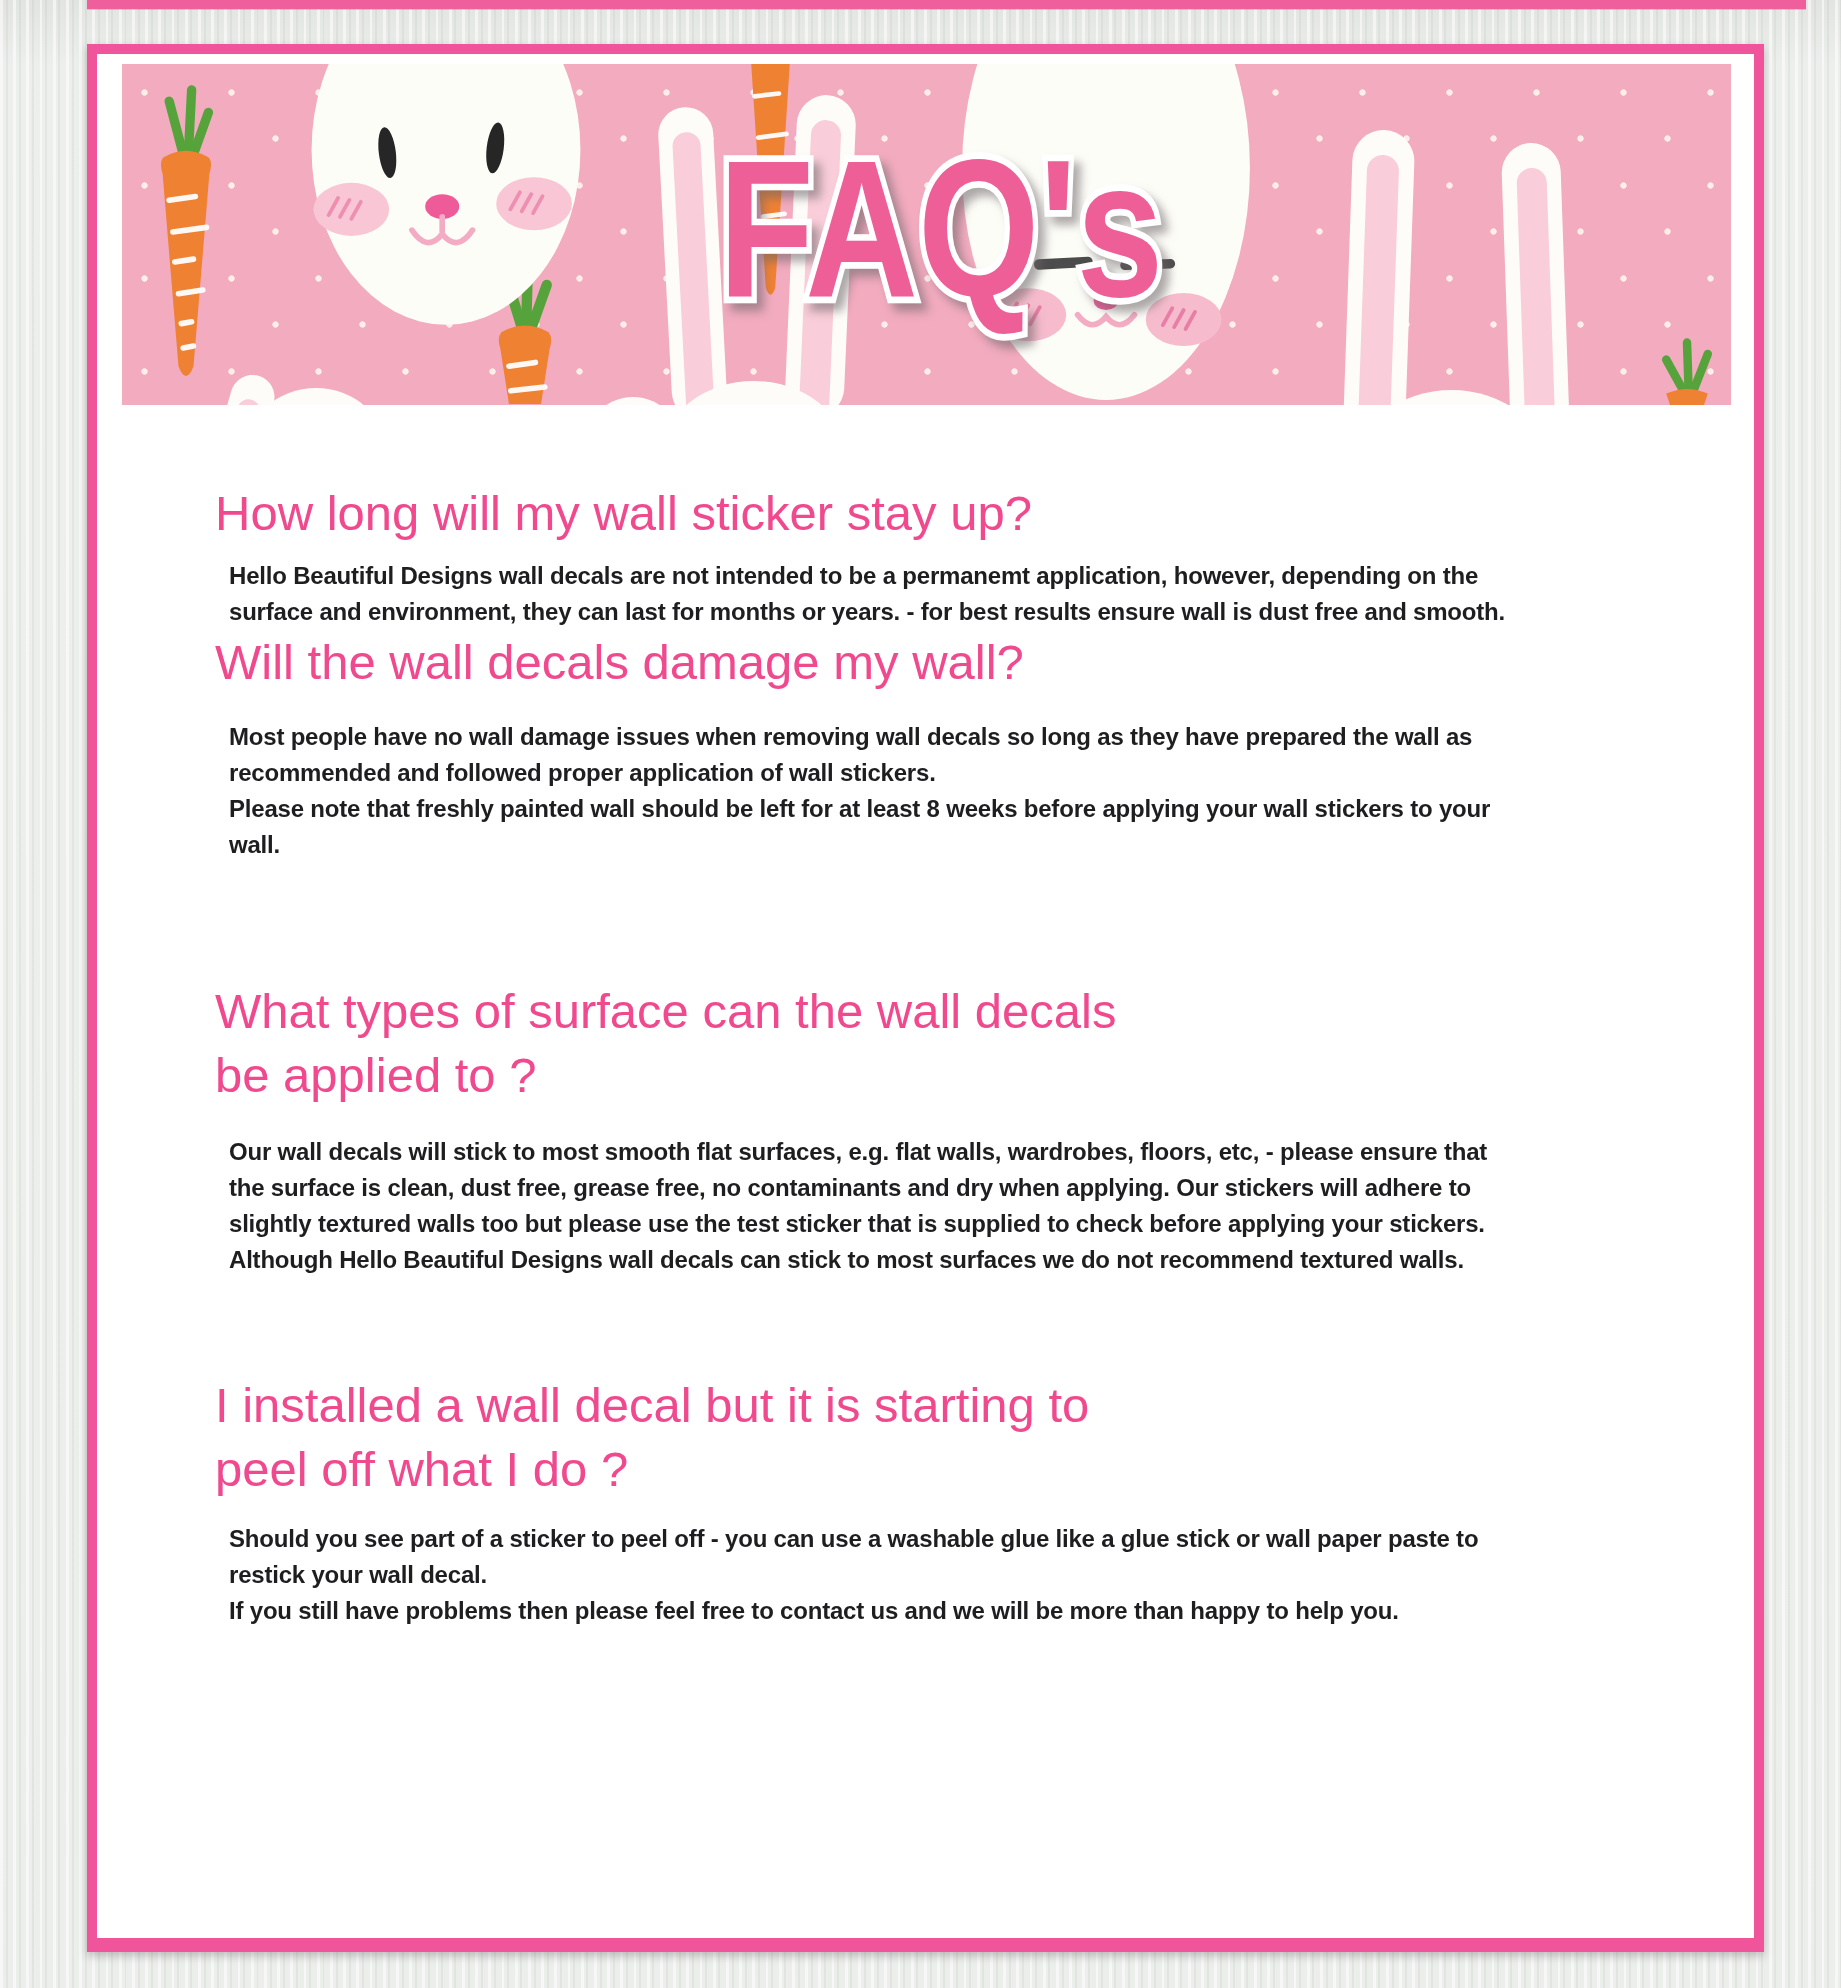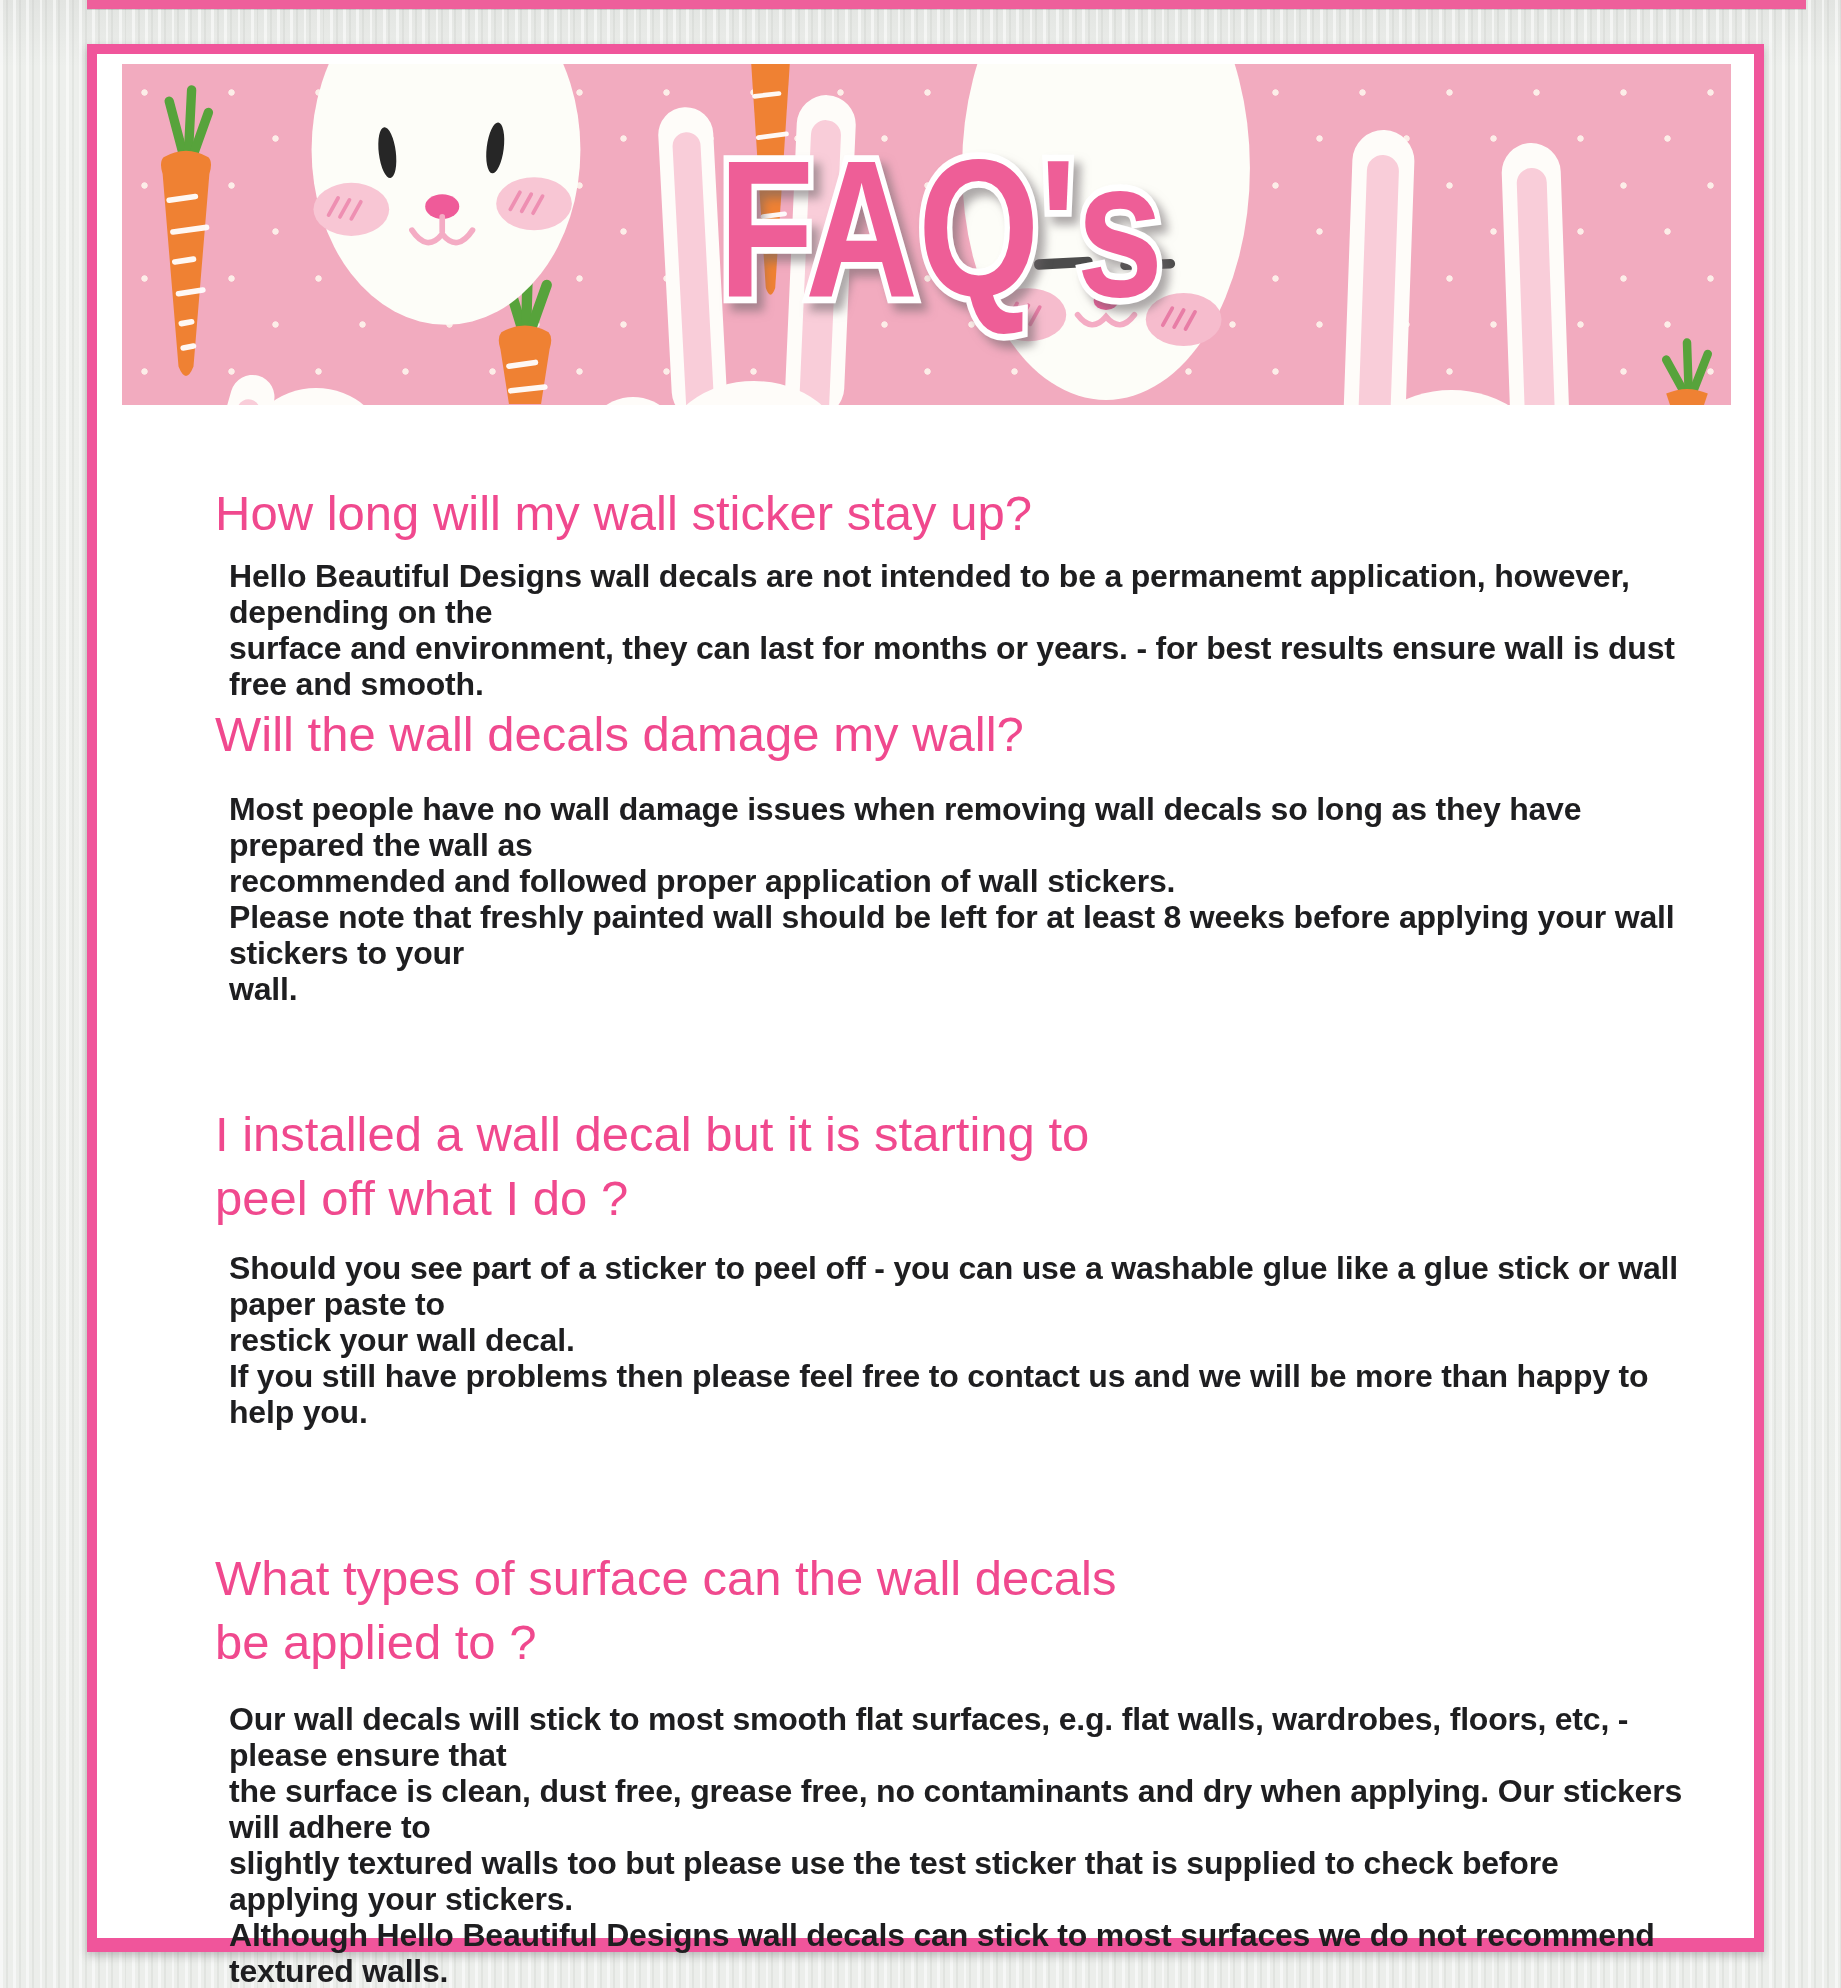--- a/index.html
+++ b/index.html
@@ -39,21 +39,21 @@
   .head{position:absolute;background:#fefcf9;border-radius:50%;}
   .faq-title{filter:drop-shadow(7.6px 8.5px 4.7px rgba(105,98,102,.55));}
   
   .content{padding:0 57px 0 118px;}
   .q{
     margin:0;font-weight:400;font-size:49px;line-height:64px;letter-spacing:0px;
     color:#f0498e;white-space:pre-line;
   }
   .a{
     margin:0;padding-left:14px;max-width:1462px;
-    font-weight:700;font-size:32px;line-height:36px;letter-spacing:-0.2px;
+    font-weight:700;font-size:24px;line-height:36px;letter-spacing:-0.2px;
     color:#1e1e20;white-space:pre-line;
   }
   .sec1{margin-top:76px;}
   .sec1 .a{margin-top:13.2px;}
   .sec2{}
   .sec2 .a{margin-top:25.6px;}
   .sec3{margin-top:116px;}
   .sec3 .a{margin-top:26.5px;}
   .sec4{margin-top:95px;}
   .sec4 .a{margin-top:20px;}
@@ -189,32 +189,32 @@
     </section>
 
     <section class="faq sec2">
       <h2 class="q">Will the wall decals damage my wall?</h2>
       <p class="a">Most people have no wall damage issues when removing wall decals so long as they have prepared the wall as
 recommended and followed proper application of wall stickers.
 Please note that freshly painted wall should be left for at least 8 weeks before applying your wall stickers to your
 wall.</p>
     </section>
 
-    <section class="faq sec4">
-      <h2 class="q">I installed a wall decal but it is starting to
-peel off what I do ?</h2>
-      <p class="a">Should you see part of a sticker to peel off - you can use a washable glue like a glue stick or wall paper paste to
-restick your wall decal.
-If you still have problems then please feel free to contact us and we will be more than happy to help you.</p>
-    </section>
-
     <section class="faq sec3">
       <h2 class="q">What types of surface can the wall decals
 be applied to ?</h2>
       <p class="a">Our wall decals will stick to most  smooth flat surfaces, e.g. flat walls, wardrobes, floors, etc, - please ensure that
 the surface is  clean, dust free, grease free, no contaminants and dry when applying. Our stickers will adhere to
 slightly textured walls too but please use the test sticker that is supplied to check before applying your stickers.
 Although Hello Beautiful Designs wall decals can stick to most surfaces we do not recommend textured walls.</p>
     </section>
 
+    <section class="faq sec4">
+      <h2 class="q">I installed a wall decal but it is starting to
+peel off what I do ?</h2>
+      <p class="a">Should you see part of a sticker to peel off - you can use a washable glue like a glue stick or wall paper paste to
+restick your wall decal.
+If you still have problems then please feel free to contact us and we will be more than happy to help you.</p>
+    </section>
+
   </div>
 </div>
 
 
 </body></html>

